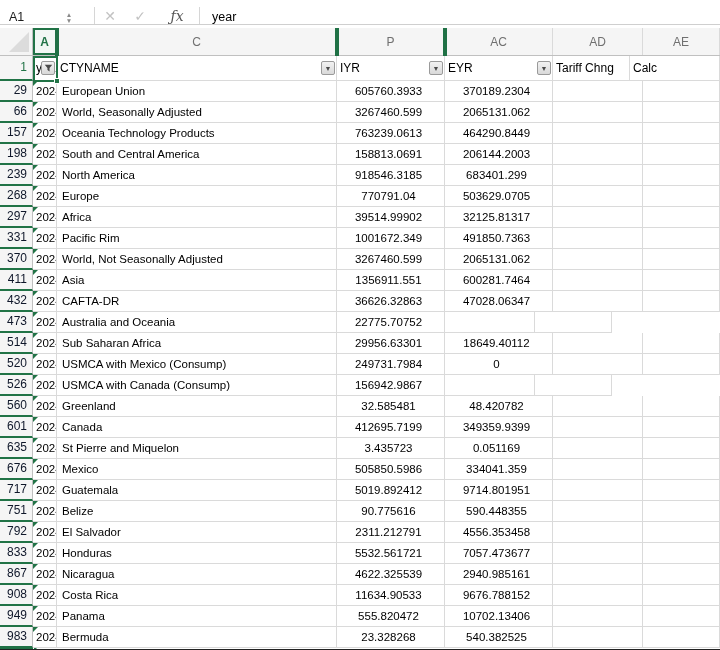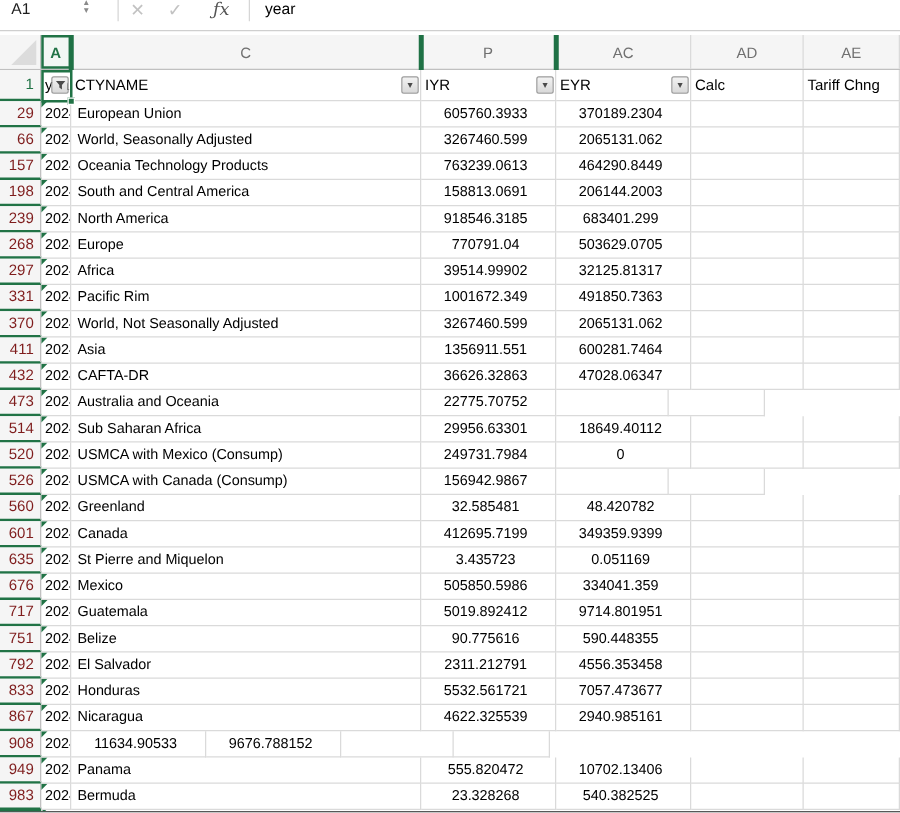--- a/index.html
+++ b/index.html
@@ -6,21 +6,21 @@
   html,body { background:#fff; }
   #app {
     position:relative; width:720px; height:650px; overflow:hidden;
     font-family:"Liberation Sans", sans-serif; background:#fff;
     border-bottom:1px solid #222;
   }
   
   #formula-bar {
     position:absolute; left:0; top:0; width:720px; height:25px;
     background:#fff; border-bottom:1px solid #cfcfcf;
-    display:flex; align-items:flex-start;
+    display:flex; align-items:flex-end;
   }
   .name-box { width:62px; padding-left:9px; font-size:12.5px; color:#1d1d1d; }
   .spinner { display:flex; flex-direction:column; align-items:center; width:14px; margin-right:18px; cursor:default; }
   .spinner span { font-size:6.5px; line-height:6px; color:#8a8a8a; }
   .fb-divider { width:1px; height:17px; background:#d6d6d6; }
   .fb-btn { width:30px; text-align:center; font-size:14px; color:#c2c2c2; }
   .fx { width:44px; text-align:center; font-size:14px; color:#555;
         font-family:"DejaVu Serif", serif; font-style:italic; }
   .formula-input { padding-left:12px; font-size:12.5px; color:#000; flex:1; }
   
@@ -37,21 +37,21 @@
   }
   .col-rh{width:33px;} .col-a{width:24px;} .col-c{width:280px;} .col-p{width:108px;}
   .col-ac{width:108px;} .col-ad{width:90px;} .col-ae{width:77px;}
   .hdr-selected { color:#217346; font-weight:bold; background:#f2f7f4;
     outline:2px solid #217346; outline-offset:-2px; }
   .hidden-bar { position:absolute; top:0; left:-2px; width:4px; height:28px; background:#1f7145; z-index:3; }
   
   .row { display:flex; height:21px; }
   .row-1 { height:25px; }
   .rh {
-    width:33px; background:#f5f5f5; color:#7f1d1d; font-size:12px;
+    width:33px; background:#f5f5f5; color:#0f172a; font-size:12px;
     text-align:right; padding-right:5px; line-height:19px;
     border-right:1px solid #c0c0c0; border-bottom:2px solid #217346;
   }
   .row-1 .rh { color:#217346; line-height:23px; }
   .cell {
     font-size:11.5px; color:#000; line-height:20px; white-space:nowrap; overflow:hidden;
     border-right:1px solid #dadada; border-bottom:1px solid #dadada; position:relative;
   }
   .row-1 .cell { line-height:24px; font-size:12px; }
   .cell.year { padding-left:3px; }
@@ -152,22 +152,22 @@
         <span class="filter-btn">
             <span class="arrow">▼</span>
           </span>
       </div>
       <div class="cell col-ac txt">
         <span>EYR</span>
         <span class="filter-btn">
             <span class="arrow">▼</span>
           </span>
       </div>
+      <div class="cell col-ae txt"><span>Tariff Chng</span></div>
       <div class="cell col-ad txt"><span>Calc</span></div>
-      <div class="cell col-ae txt"><span>Tariff Chng</span></div>
     </div>
 
     <div id="rows-container">
         <div class="row">
           <div class="rh">29</div>
           <div class="cell col-a year">2024</div>
           <div class="cell col-c name">European Union</div>
           <div class="cell col-p num">605760.3933</div>
           <div class="cell col-ac num">370189.2304</div>
           <div class="cell col-ad"></div>
@@ -374,20 +374,21 @@
           <div class="cell col-a year">2024</div>
           <div class="cell col-c name">Nicaragua</div>
           <div class="cell col-p num">4622.325539</div>
           <div class="cell col-ac num">2940.985161</div>
           <div class="cell col-ad"></div>
           <div class="cell col-ae"></div>
         </div>
         <div class="row">
           <div class="rh">908</div>
           <div class="cell col-a year">2024</div>
+          <div class="cell col-c name">Costa Rica</div>
           <div class="cell col-p num">11634.90533</div>
           <div class="cell col-ac num">9676.788152</div>
           <div class="cell col-ad"></div>
           <div class="cell col-ae"></div>
         </div>
         <div class="row">
           <div class="rh">949</div>
           <div class="cell col-a year">2024</div>
           <div class="cell col-c name">Panama</div>
           <div class="cell col-p num">555.820472</div>

